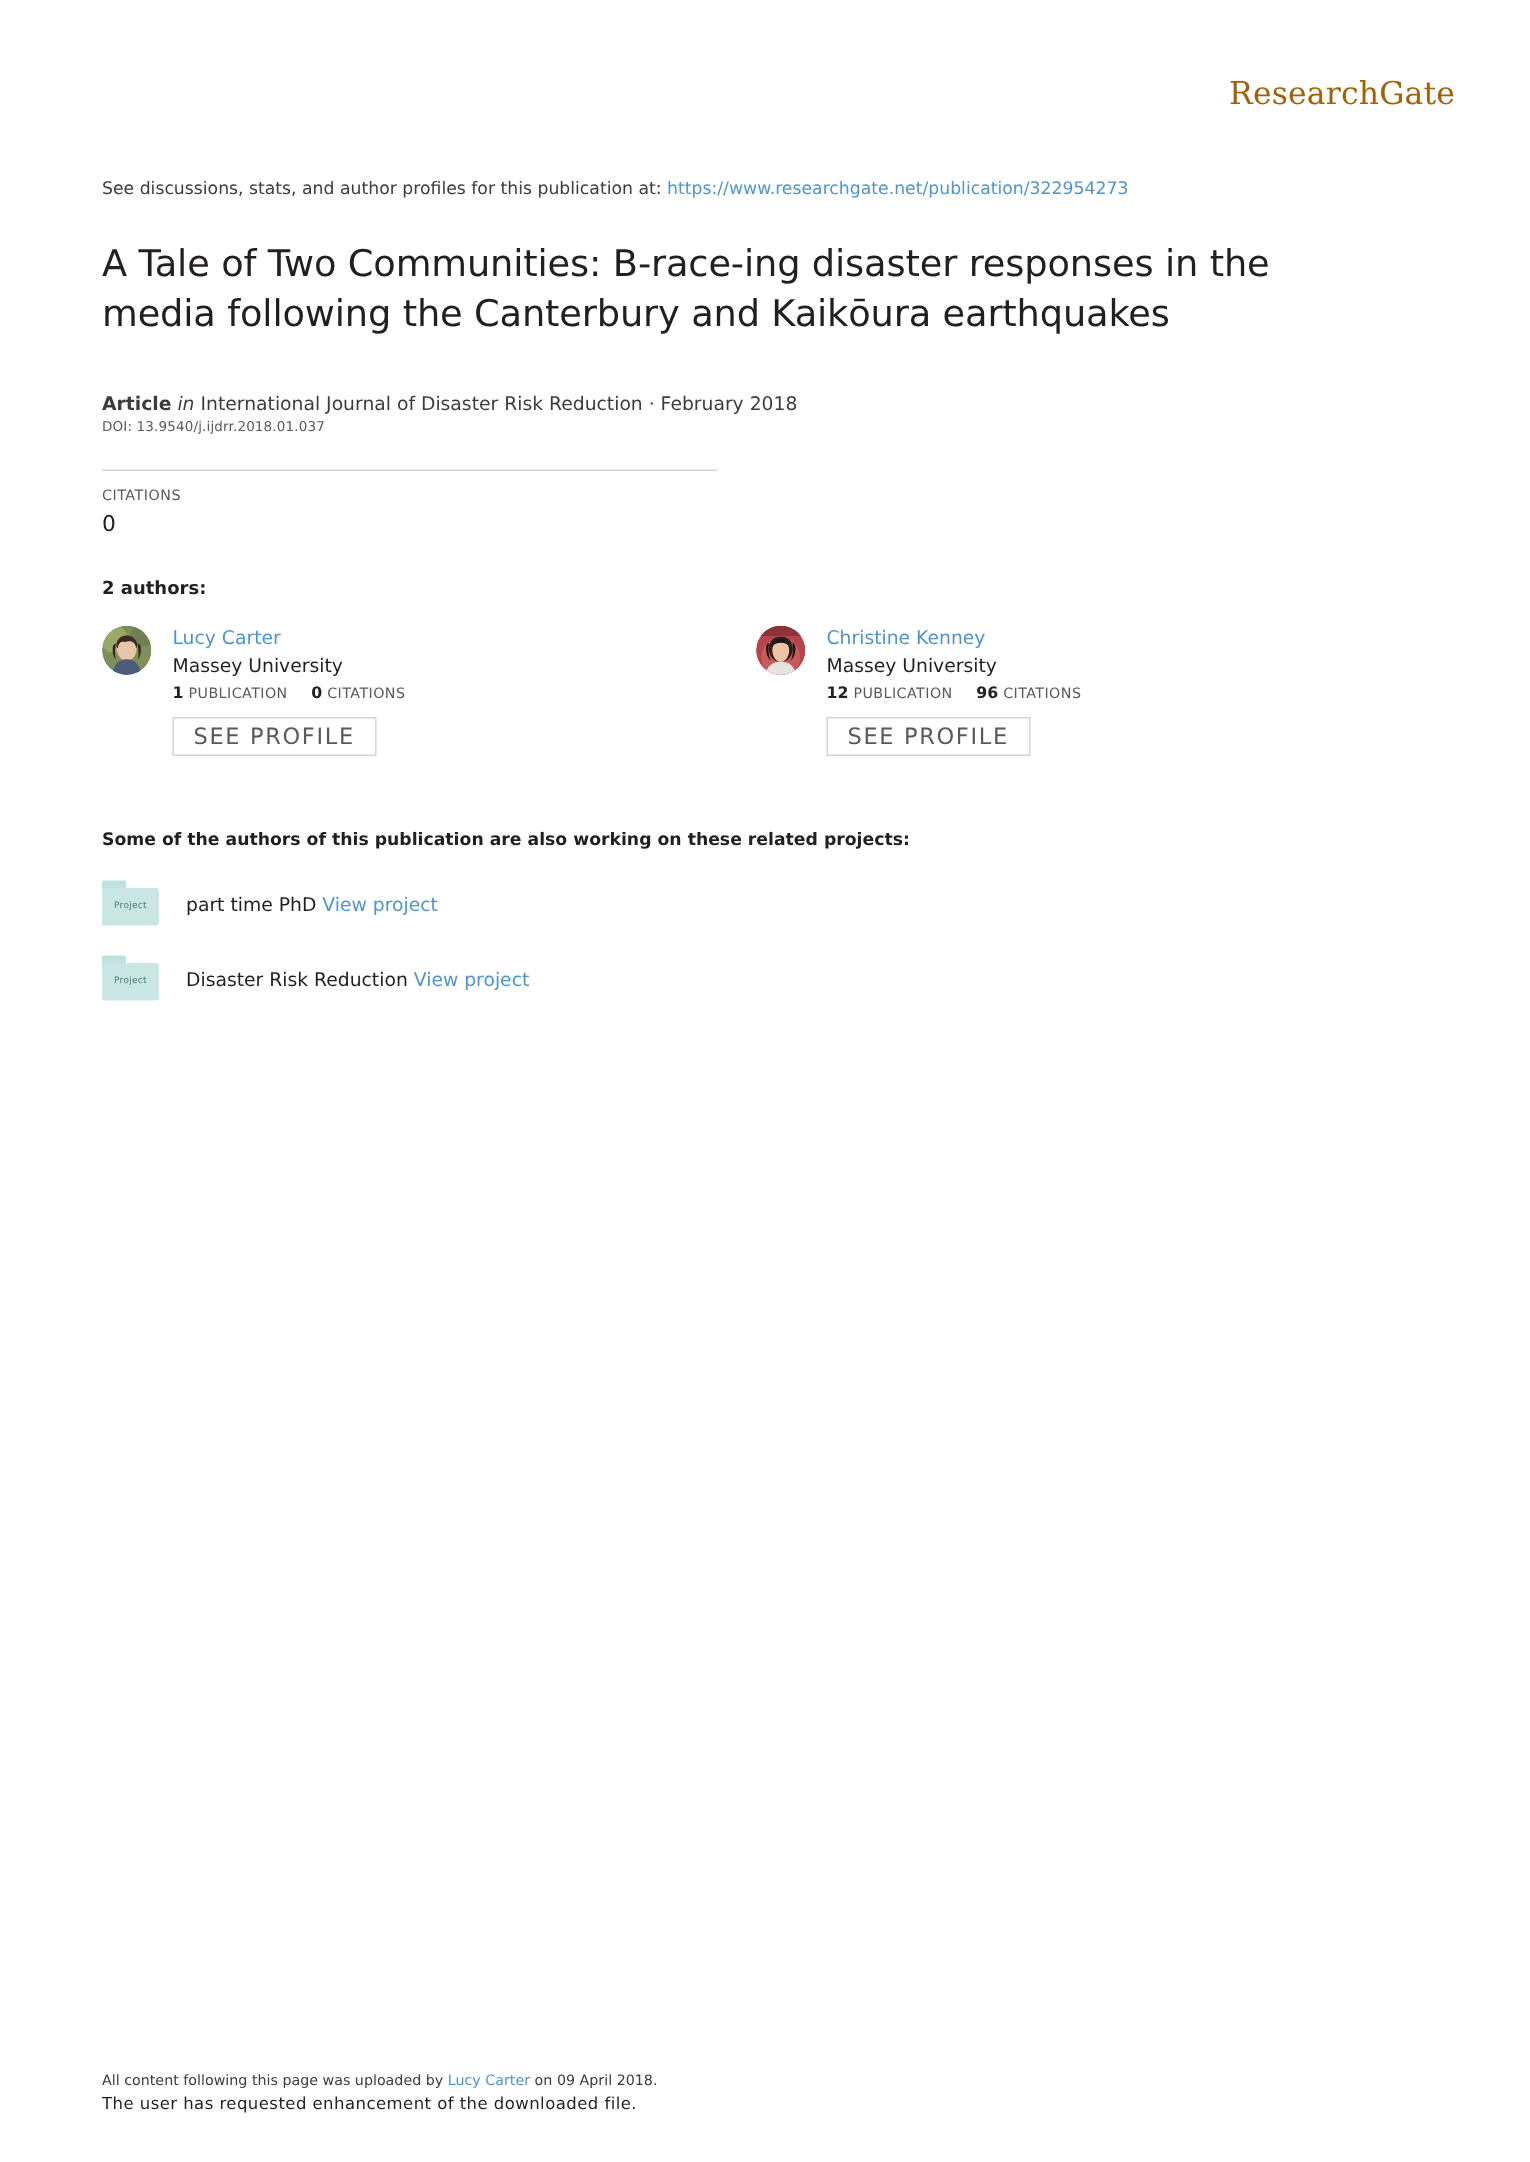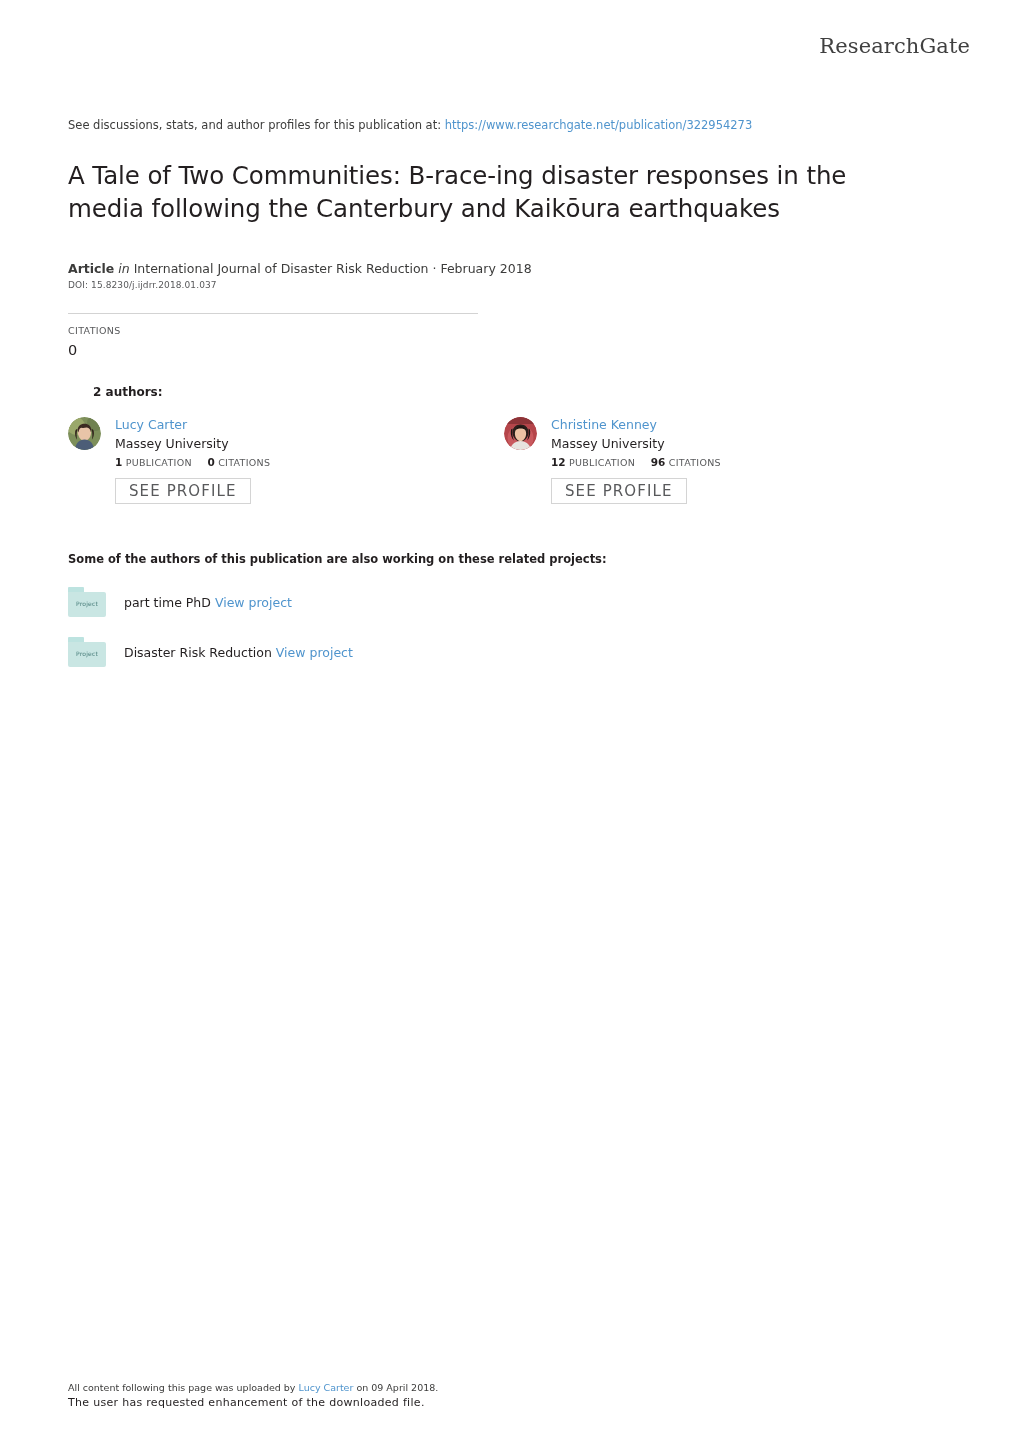--- a/index.html
+++ b/index.html
@@ -18,25 +18,25 @@
   .page {
     position: relative;
     width: 1020px;
     height: 1441px;
     box-sizing: border-box;
   }
 
   
   .rg-logo {
     position: absolute;
-    top: 34px;
+    top: 50px;
     right: 50px;
     font-family: "DejaVu Serif", serif;
     font-size: 21px;
-    color: #404040;
+    color: #a16207;
     letter-spacing: 0.1px;
     white-space: nowrap;
   }
 
   
   .content {
     position: absolute;
     left: 68px;
     top: 118px;
     width: 842px;
@@ -104,21 +104,20 @@
     color: #231f20;
     line-height: 17px;
   }
 
   
   .authors-head {
     font-size: 12px;
     font-weight: 700;
     color: #231f20;
     margin-bottom: 16px;
-    margin-left: 25px;
   }
   .authors {
     display: flex;
     gap: 30px;
   }
   .author { width: 410px; display: flex; gap: 14px; }
 
   .avatar {
     width: 33px; height: 33px;
     border-radius: 50%;
@@ -258,21 +257,21 @@
       <span class="pub-url">https://www.researchgate.net/publication/322954273</span>
     </div>
 
     <h1 class="title">A Tale of Two Communities: B-race-ing disaster responses in the media following the Canterbury and Kaikōura earthquakes</h1>
 
     <div class="article-line">
       <span class="lbl">Article</span>
       <span class="in">in</span>
       <span>International Journal of Disaster Risk Reduction · February 2018</span>
     </div>
-    <div class="doi-line">DOI: 15.8230/j.ijdrr.2018.01.037</div>
+    <div class="doi-line">DOI: 13.9540/j.ijdrr.2018.01.037</div>
 
     <div class="stats">
       <div class="stat-col">
         <div class="stat-rule"></div>
         <div class="stat-label">CITATIONS</div>
         <div class="stat-value">0</div>
       </div>
     </div>
 
     <div class="authors-head">2 authors:</div>

